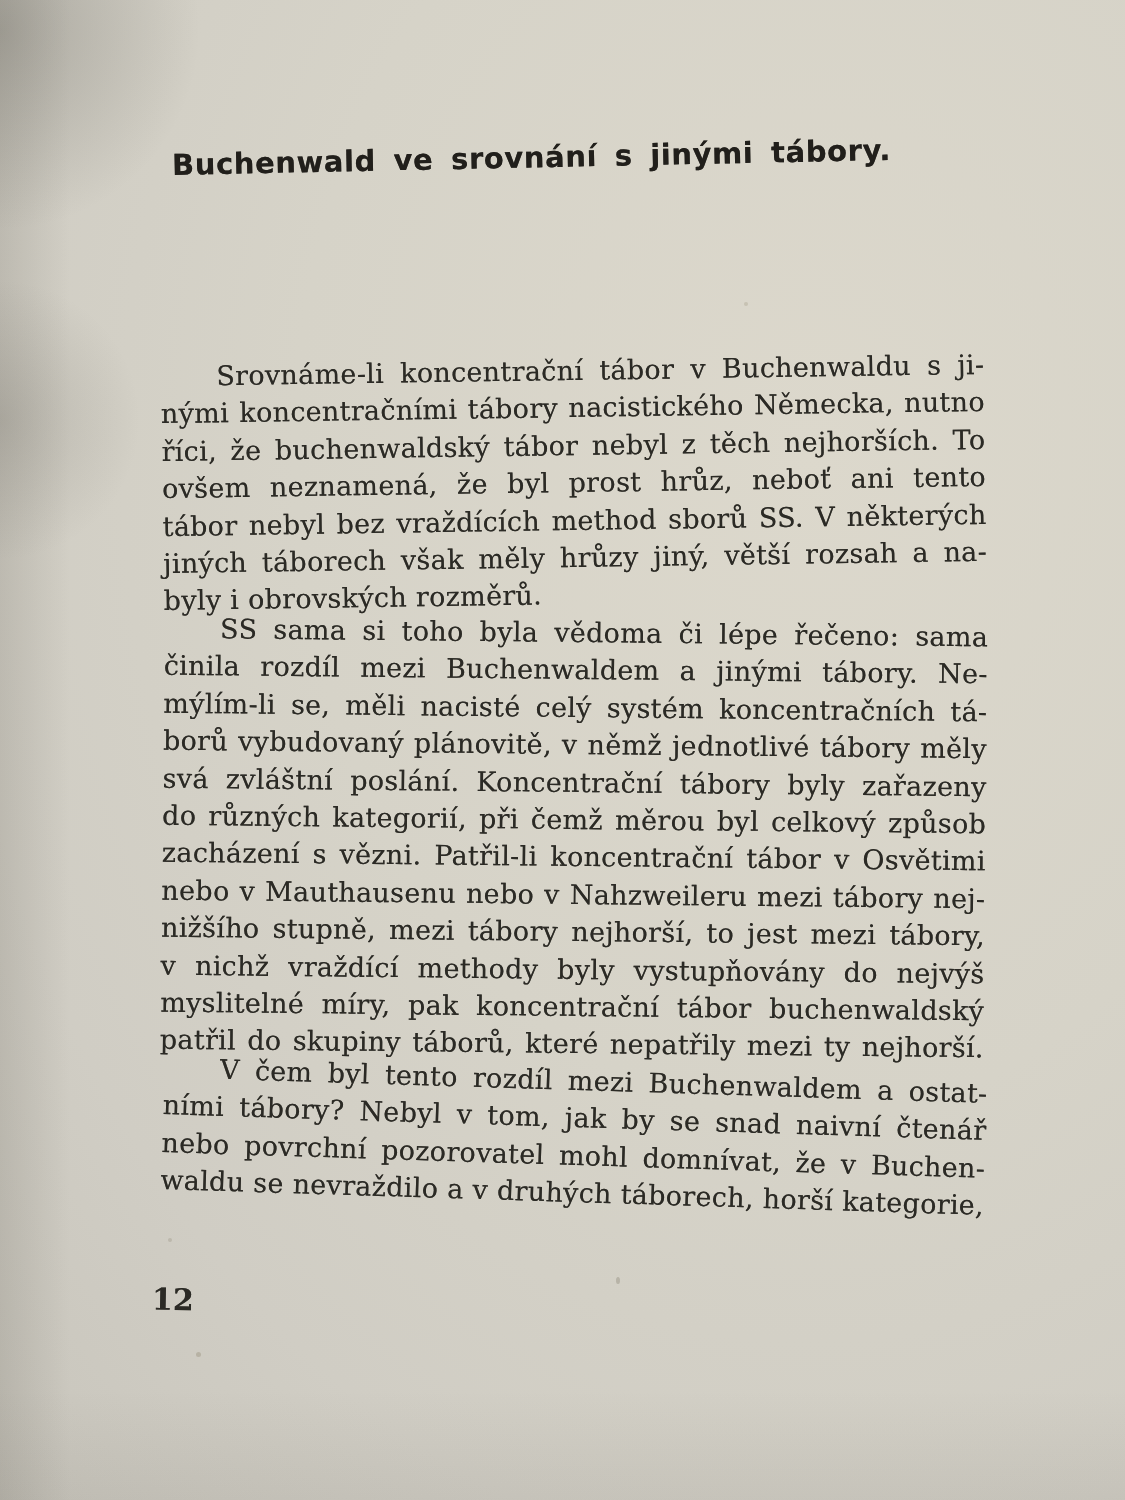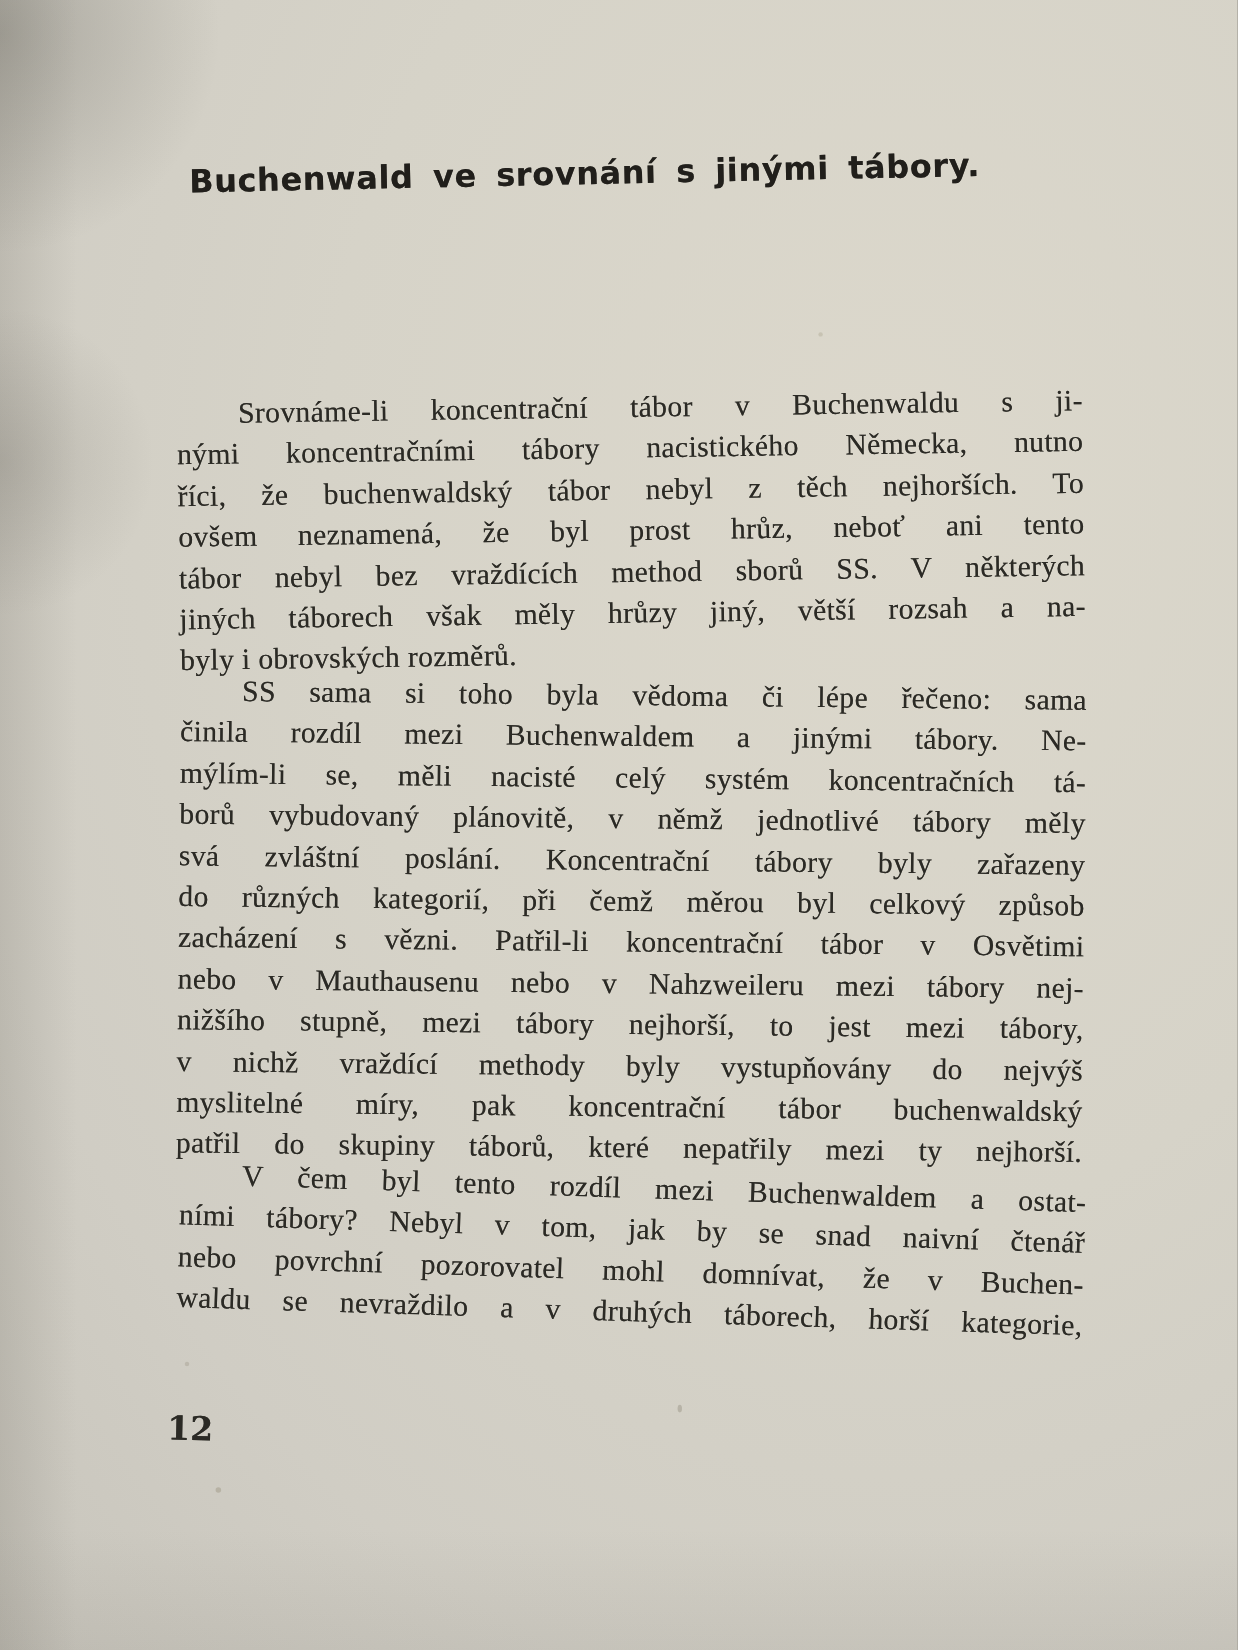--- a/index.html
+++ b/index.html
@@ -52,21 +52,20 @@
   .textblock {
     position: absolute;
     left: 162px;
     top: 352px;
     width: 824px;
     font-size: 27px;
     line-height: 37.4px;
     color: #2b2a25;
     letter-spacing: 0.3px;
     text-shadow: 0 0 0.6px rgba(40,38,32,0.65);
-    font-family: Liberation Serif, serif;
   }
   .para { margin: 0; }
   .para.p1 { transform: rotate(-0.85deg); }
   .para.p2 { transform: rotate(0.6deg); }
   .para.p3 { transform: rotate(1.8deg); }
 
   .line {
     height: 37.4px;
     text-align: justify;
     text-align-last: justify;

